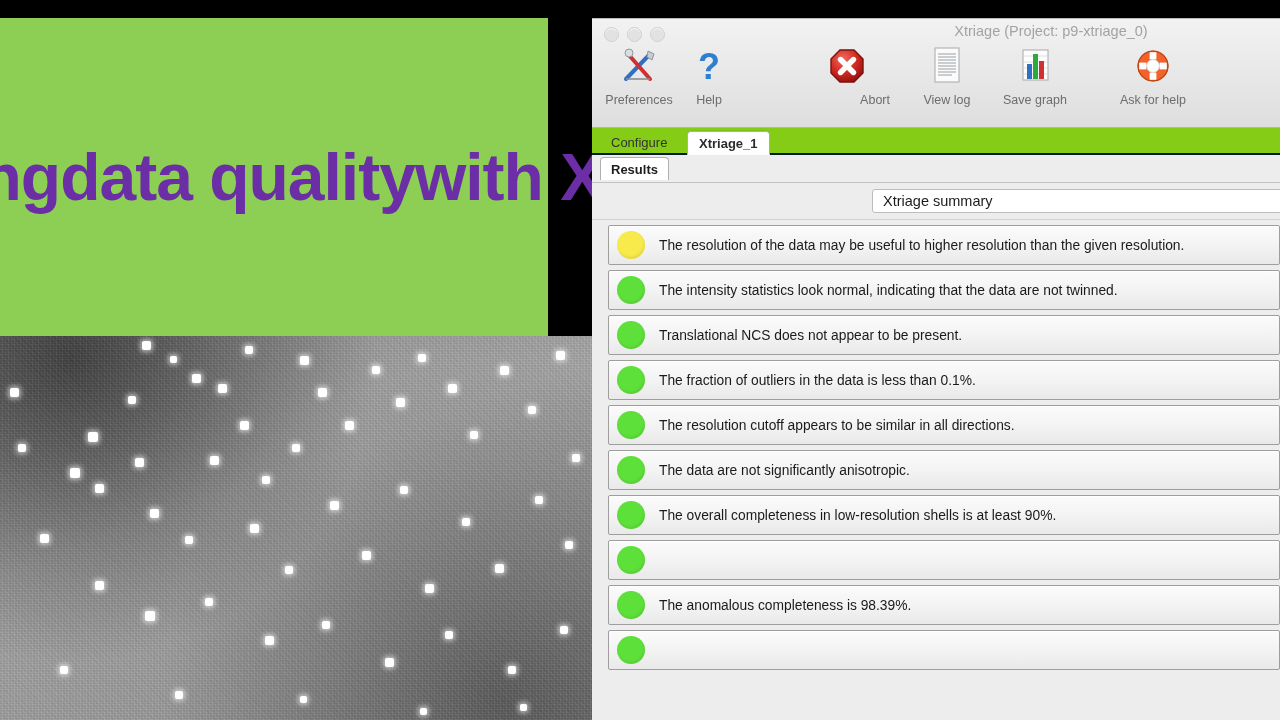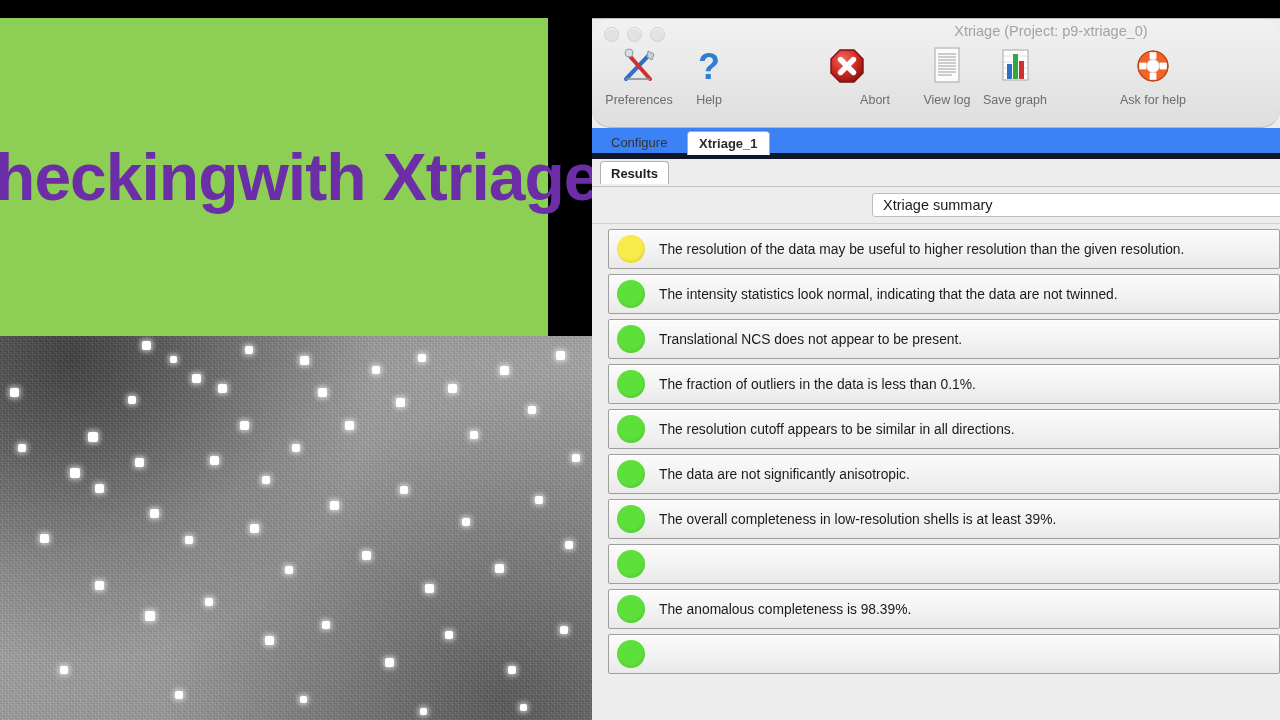--- a/index.html
+++ b/index.html
@@ -98,21 +98,20 @@
     overflow: hidden;
     border-top: 1px solid #b9b9b9;
   }
 
   
   #titlebar {
     position: relative;
     height: 108px;
     background: linear-gradient(180deg, #f2f2f2 0%, #e7e7e7 55%, #dedede 100%);
     border-bottom: 1px solid #b5b5b5;
-    border-radius: 19px;
   }
   #traffic-lights {
     position: absolute;
     left: 12px;
     top: 8px;
     display: flex;
     gap: 8px;
   }
   .tl-dot {
     width: 13px;
@@ -158,22 +157,22 @@
     color: #6d6d6d;
     margin-top: 4px;
     white-space: nowrap;
   }
   .tool-btn.dim .tool-label { color: #a8a8a8; }
 
   
   #tab-strip {
     position: relative;
     height: 25px;
-    background: #3b82f6;
-    border-bottom: 6px solid #0f172a;
+    background: #84cc16;
+    border-bottom: 2px solid #0f172a;
   }
   .tab {
     position: absolute;
     top: 3px;
     height: 22px;
     padding: 0 11px;
     font-size: 13px;
     color: #2b2b2b;
     display: flex;
     align-items: center;
@@ -273,20 +272,21 @@
 </style>
 </head>
 <body>
 
 <div id="stage">
 
   <div id="left-panel">
 
     <div id="title-card">
       <div class="title-line">Checking</div>
+      <div class="title-line">data quality</div>
       <div class="title-line"><span>with </span><span class="ital">Xtriage</span></div>
     </div>
 
     <div id="diffraction">
       <div id="noise-layer"></div>
 
       <div class="spot" style="left:142px;top:5px;width:9px;height:9px;"></div>
       <div class="spot" style="left:170px;top:20px;width:7px;height:7px;"></div>
       <div class="spot" style="left:192px;top:38px;width:9px;height:9px;"></div>
       <div class="spot" style="left:245px;top:10px;width:8px;height:8px;"></div>
@@ -408,21 +408,21 @@
                 <line x1="8" y1="20" x2="26" y2="20"></line>
                 <line x1="8" y1="23" x2="26" y2="23"></line>
                 <line x1="8" y1="26" x2="26" y2="26"></line>
                 <line x1="8" y1="29" x2="22" y2="29"></line>
               </g>
             </svg>
           </div>
           <div class="tool-label">View log</div>
         </div>
 
-        <div class="tool-btn" style="left:380px;">
+        <div class="tool-btn" style="left:400px;">
           <div class="tool-icon">
             <svg width="34" height="40" viewBox="0 0 34 40">
               <rect x="5" y="4" width="25" height="30" fill="#fdfdfd" stroke="#b5b5b5" stroke-width="1.2"></rect>
               <g stroke="#d5d5d5" stroke-width="0.8">
                 <line x1="6" y1="10" x2="29" y2="10"></line>
                 <line x1="6" y1="16" x2="29" y2="16"></line>
                 <line x1="6" y1="22" x2="29" y2="22"></line>
                 <line x1="6" y1="28" x2="29" y2="28"></line>
               </g>
               <rect x="9" y="18" width="5" height="15" fill="#2f6fc4"></rect>
@@ -494,21 +494,21 @@
         <div class="row-text">The resolution cutoff appears to be similar in all directions.</div>
       </div>
 
       <div class="result-row">
         <div class="status-dot" style="background:#5EE03A;"></div>
         <div class="row-text">The data are not significantly anisotropic.</div>
       </div>
 
       <div class="result-row">
         <div class="status-dot" style="background:#5EE03A;"></div>
-        <div class="row-text">The overall completeness in low-resolution shells is at least 39%.</div>
+        <div class="row-text">The overall completeness in low-resolution shells is at least 90%.</div>
       </div>
 
       <div class="result-row">
         <div class="status-dot" style="background:#5EE03A;"></div>
       </div>
 
       <div class="result-row">
         <div class="status-dot" style="background:#5EE03A;"></div>
         <div class="row-text">The anomalous completeness is 98.39%.</div>
       </div>

